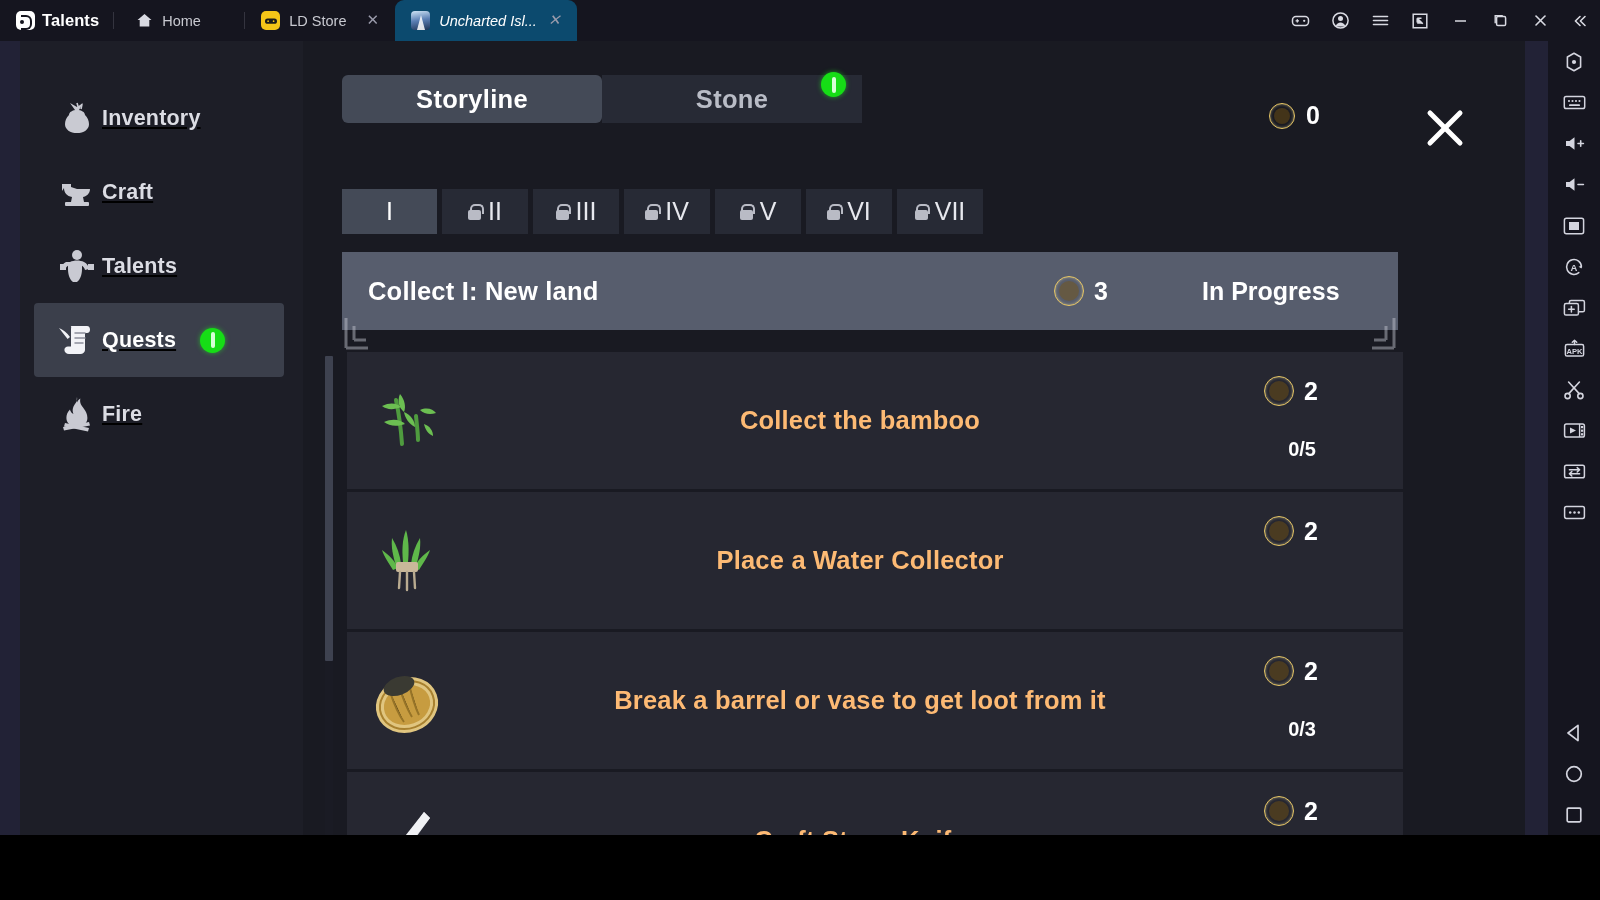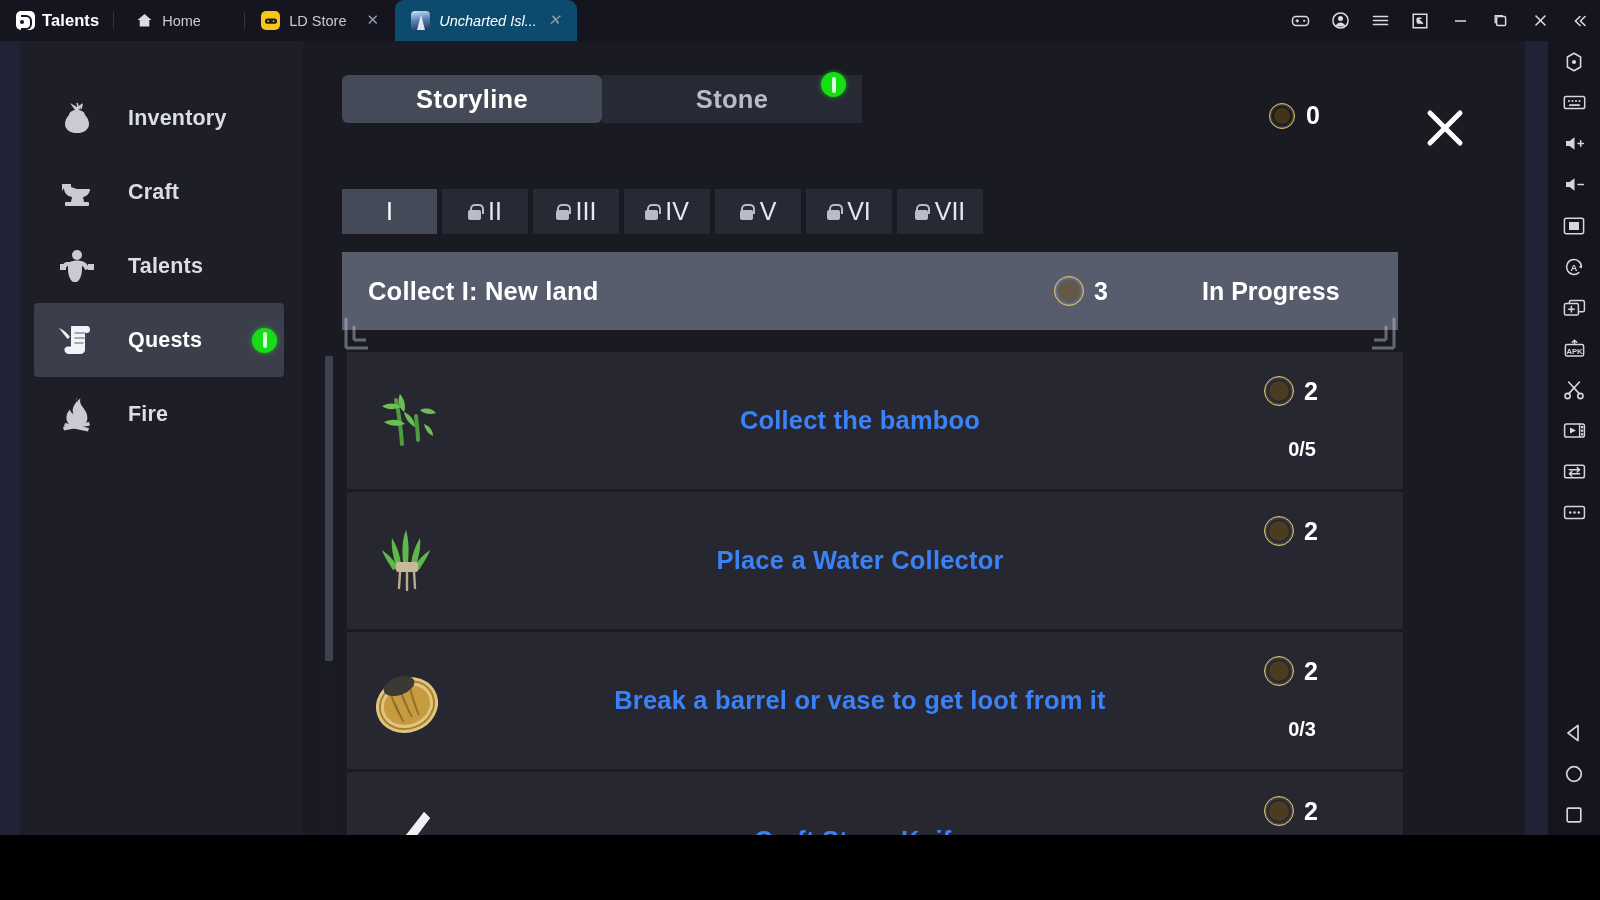--- a/index.html
+++ b/index.html
@@ -73,22 +73,22 @@
     position: absolute; left: 0; top: 41px; width: 1525px; height: 794px;
     background: #0d0d14; overflow: hidden;
   }
   .leftpurple { position: absolute; left:0; top:0; width: 20px; height: 100%; background: #222236; }
   .gamearea { position: absolute; left: 20px; top: 0; right: 0; bottom: 0; background: #24252f; }
 
   
   .gsidebar { position: absolute; left: 0; top: 0; width: 283px; height: 100%; background: #1d1e27; }
   .snav { position: absolute; left: 14px; top: 40px; width: 250px; }
   .snav-item {
-    display: flex; align-items: center; gap: 30px; height: 74px;
-    padding-left: 22px; border-radius: 4px; position: relative;
+    display: flex; align-items: center; gap: 4px; height: 74px;
+    padding-left: 22px; border-radius: 4px; position: relative; text-decoration: underline;
   }
   .snav-item.active { background: #3b3f4b; }
   .snav-label { color: #dcdde4; font-size: 21.5px; font-weight: 600; letter-spacing: .2px; }
   .snav-item.active .snav-label { color: #fff; }
   .snav-ico { width: 42px; height: 42px; flex: none; }
   .badge-green {
     width: 25px; height: 25px; border-radius: 50%;
     background: #16dd16; box-shadow: 0 0 5px rgba(30,255,30,.55);
     position: relative; flex: none;
   }
@@ -170,21 +170,21 @@
     position: absolute; left: 0; top: 0; width: 8px; height: 305px;
     background: #3e4250; border-radius: 1px;
   }
   .qlist { position: absolute; left: 22px; top: 0; width: 1056px; }
   .qrow {
     height: 140px; background: #262731; border-bottom: 3px solid #191a22;
     display: flex; align-items: center; position: relative;
   }
   .qico { width: 120px; flex: none; display: flex; align-items: center; justify-content: center; }
   .qtitle {
-    flex: 1; text-align: center; color: #3b82f6; font-size: 25.5px; font-weight: 600;
+    flex: 1; text-align: center; color: #fdba74; font-size: 25.5px; font-weight: 600;
     padding-right: 150px; letter-spacing: .2px;
   }
   .qright { position: absolute; right: 85px; top: 0; height: 100%; width: 130px; }
   .qreward { position: absolute; right: 0; top: 24px; display: flex; align-items: center; gap: 10px; }
   .qprog { position: absolute; right: 2px; bottom: 28px; color: #fff; font-size: 20px; font-weight: 700; text-align: right; }
 
   
   .rbar {
     position: absolute; right: 0; top: 41px; width: 52px; height: 794px;
     background: #15151f; display: flex; flex-direction: column; align-items: center;

